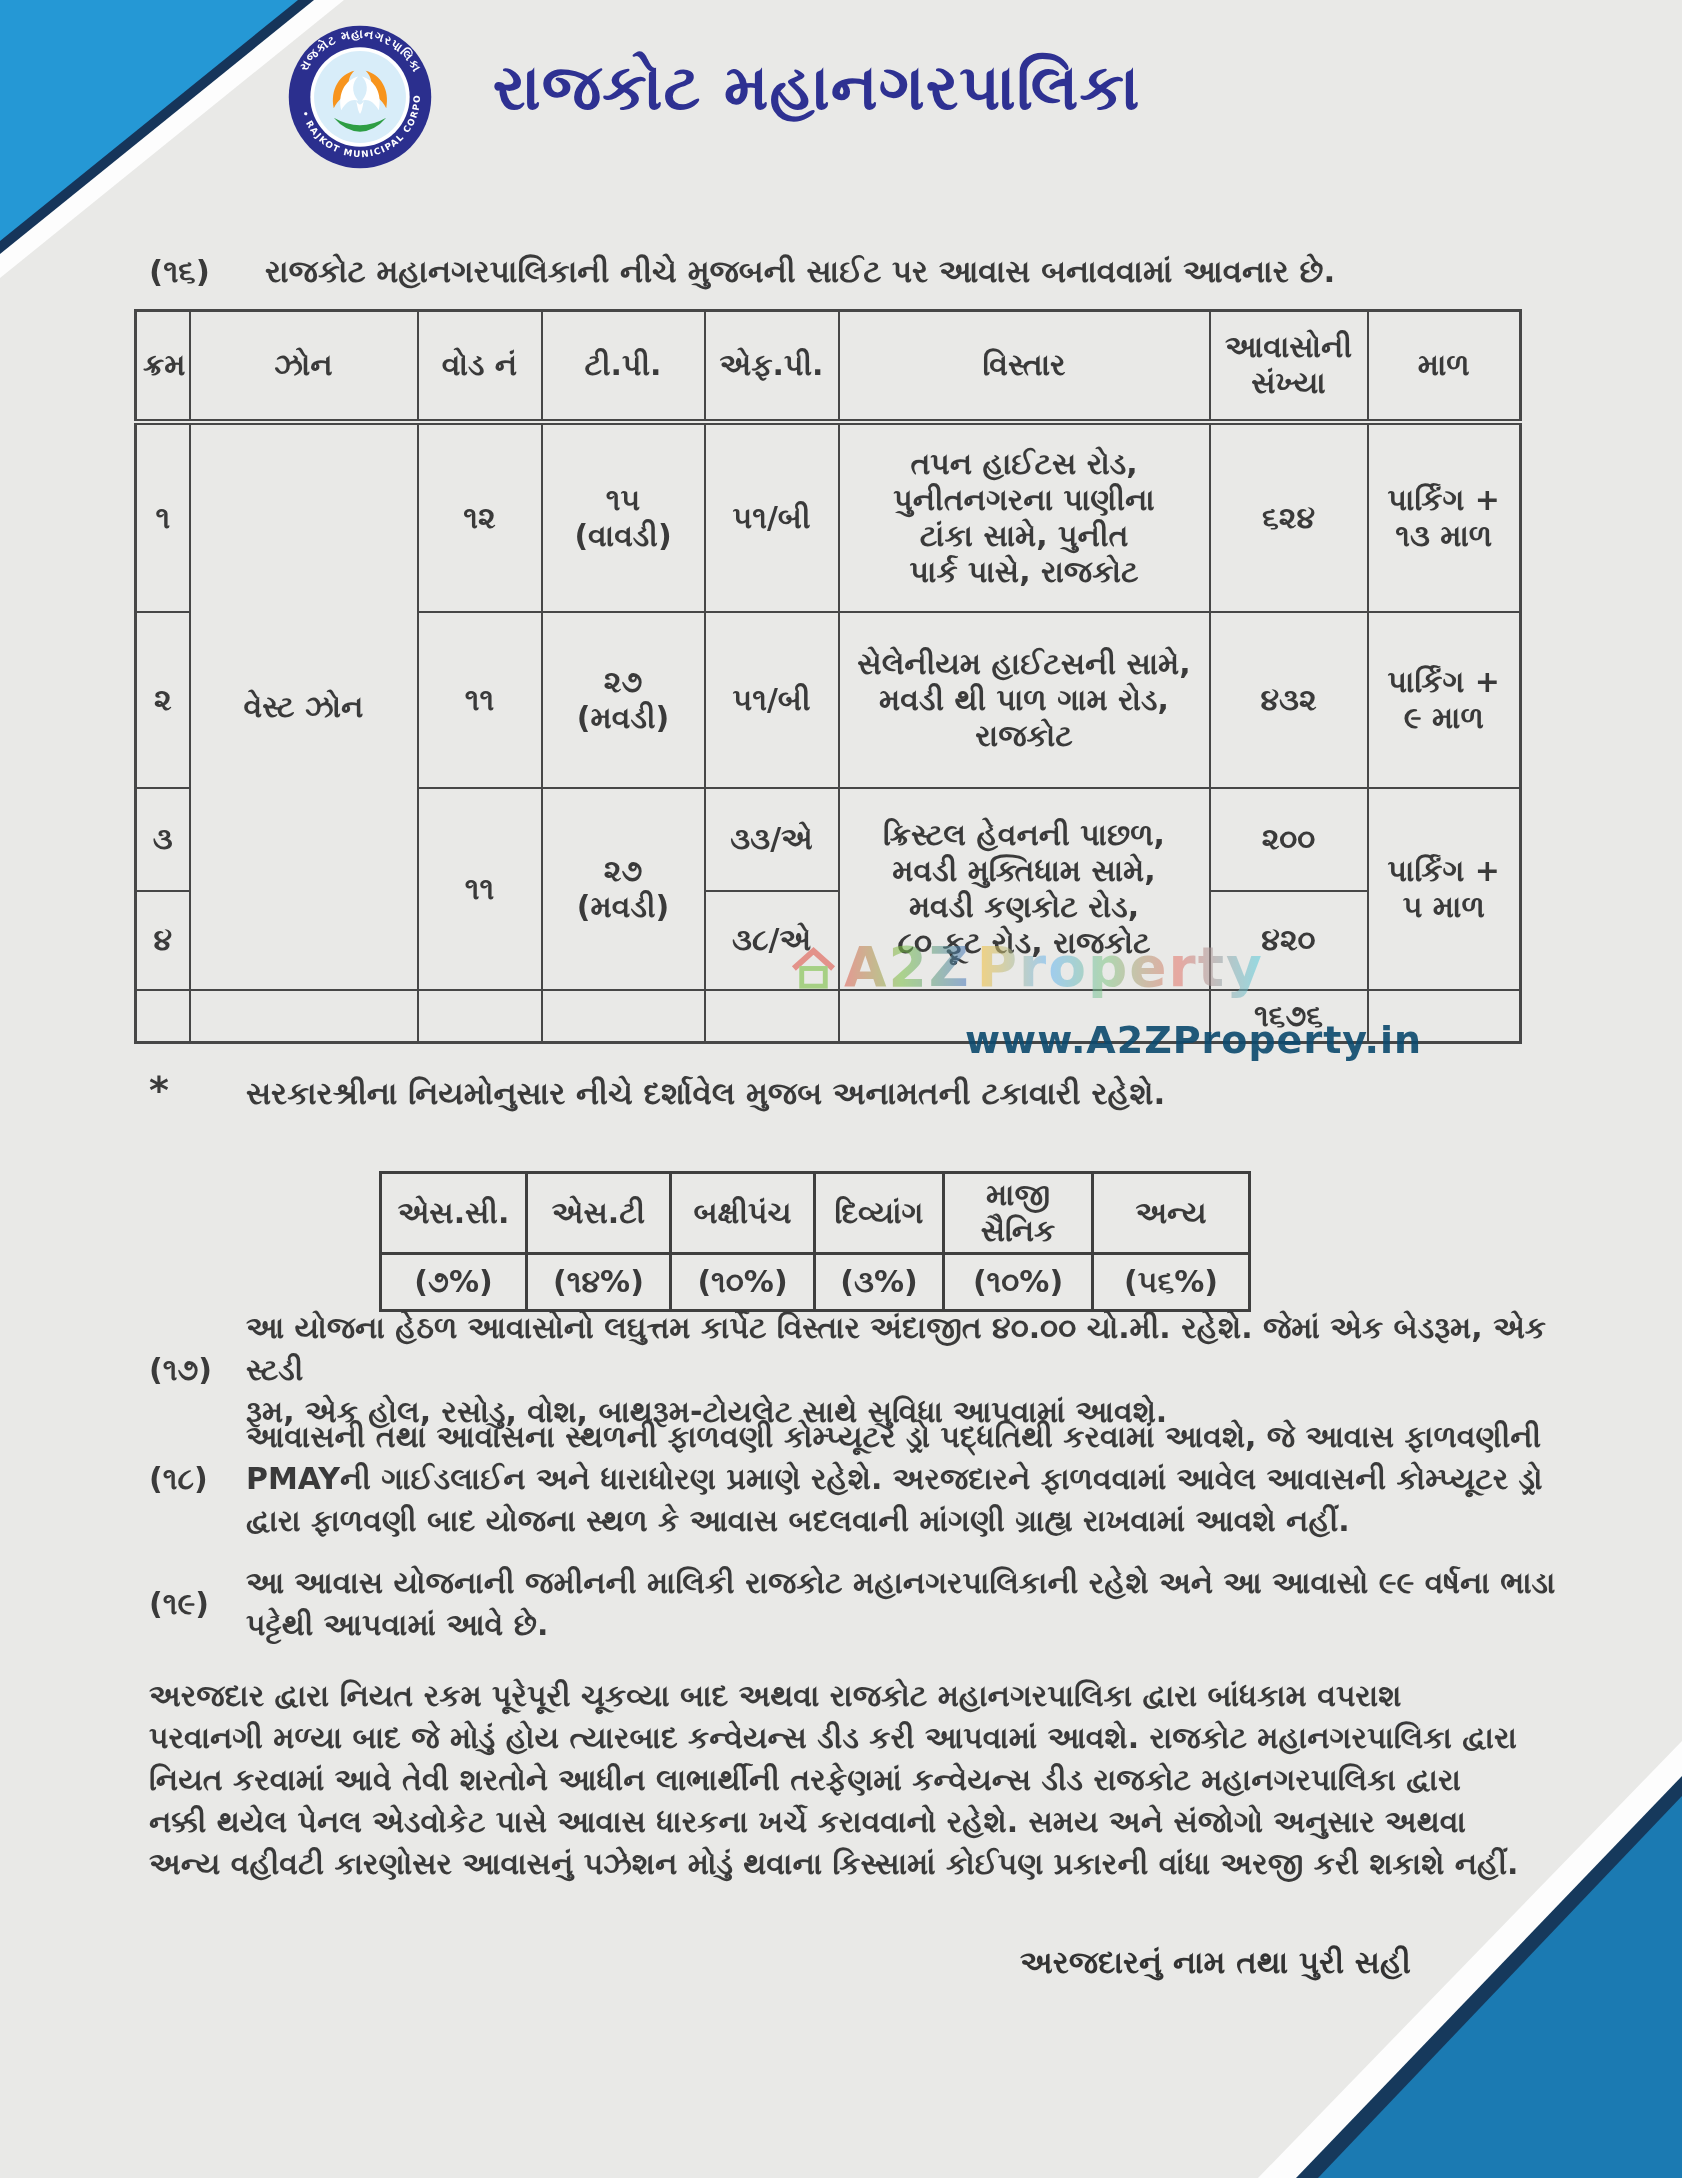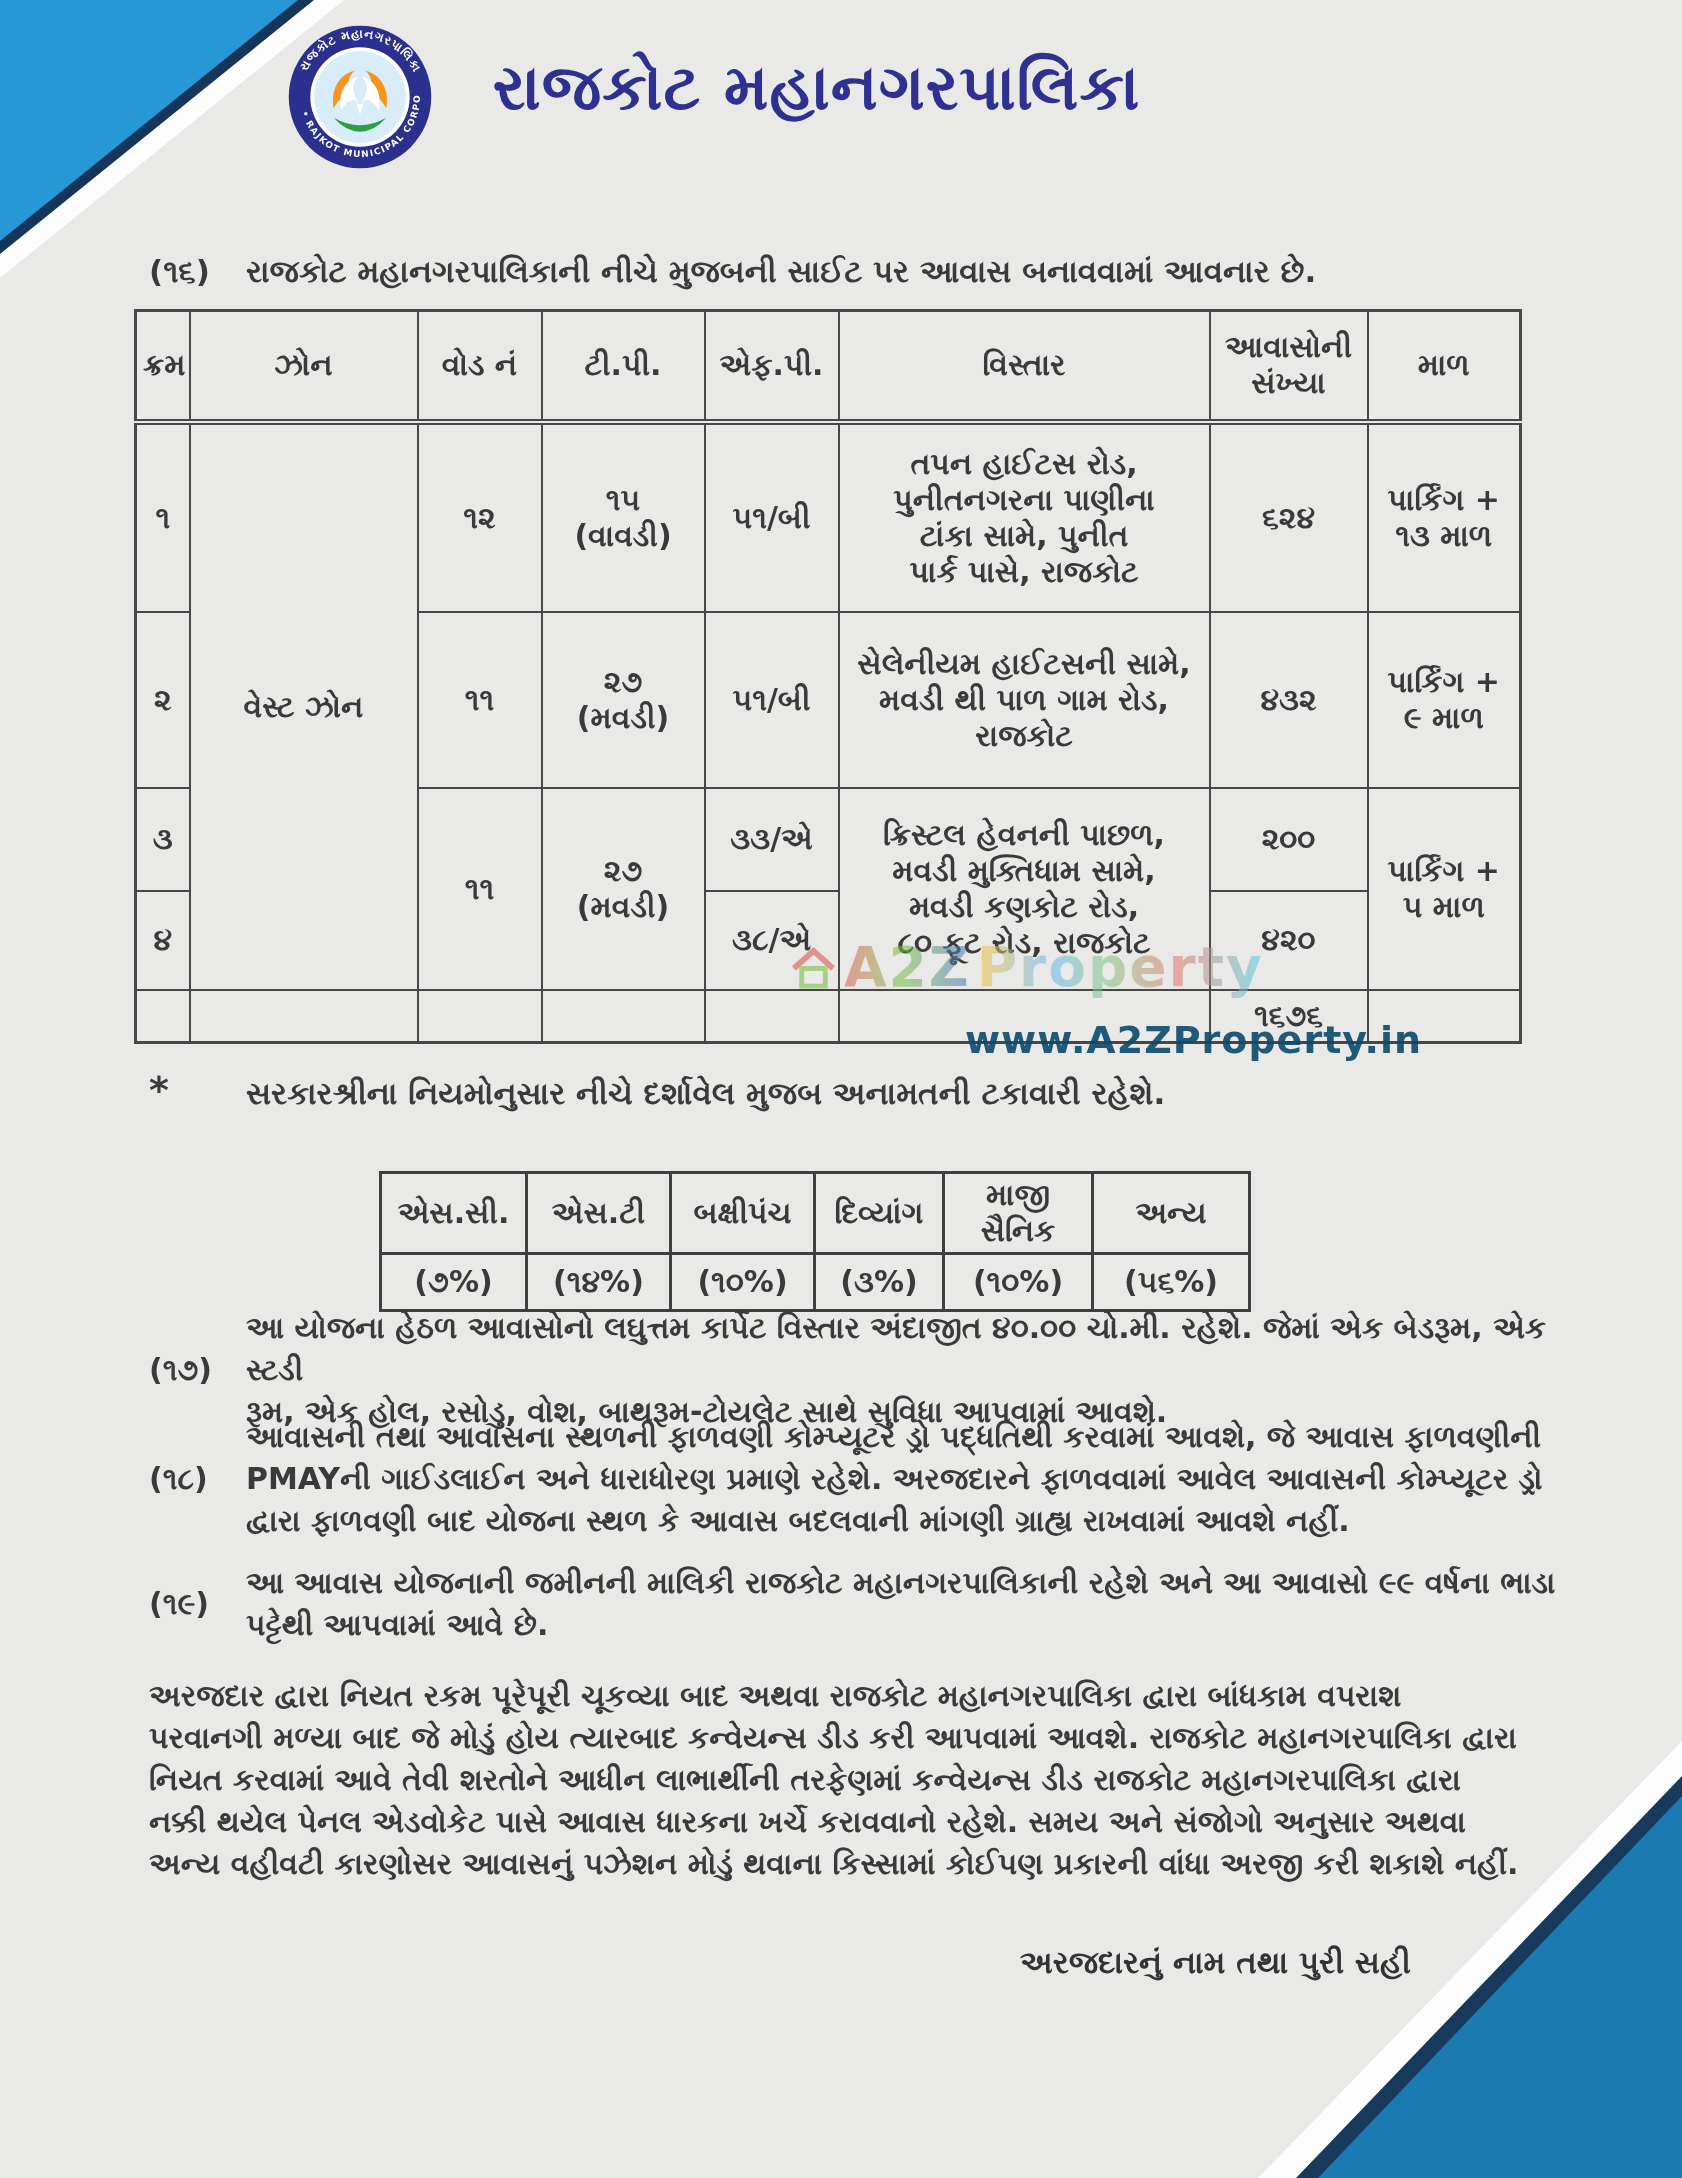--- a/index.html
+++ b/index.html
@@ -22,21 +22,21 @@
   
   .logo{position:absolute;left:285px;top:22px;width:150px;height:150px;}
   .doc-title{
     position:absolute;left:450px;top:51px;width:733px;
     font-size:63px;font-weight:700;color:#2e3192;text-align:center;
     letter-spacing:1px;white-space:nowrap;
   }
   
   .intro{position:absolute;left:149px;top:253px;width:1426px;font-size:31px;font-weight:600;display:flex;justify-content:flex-end;}
   .num-col{width:97px;flex:0 0 97px;}
-  .intro .txt{flex:1;}
+  .intro .txt{flex:1;margin-left:19px;}
   
   table{border-collapse:collapse;table-layout:fixed;}
   .sites{position:absolute;left:134px;top:309px;width:1386px;border:3px solid #474747;}
   .sites th,.sites td{
     border:2px solid #474747;text-align:center;vertical-align:middle;
     font-size:30px;font-weight:600;color:#3a3a3a;white-space:pre-line;
     padding:2px 6px;overflow:hidden;
   }
   .sites th{border-bottom:6px double #474747;}
   

